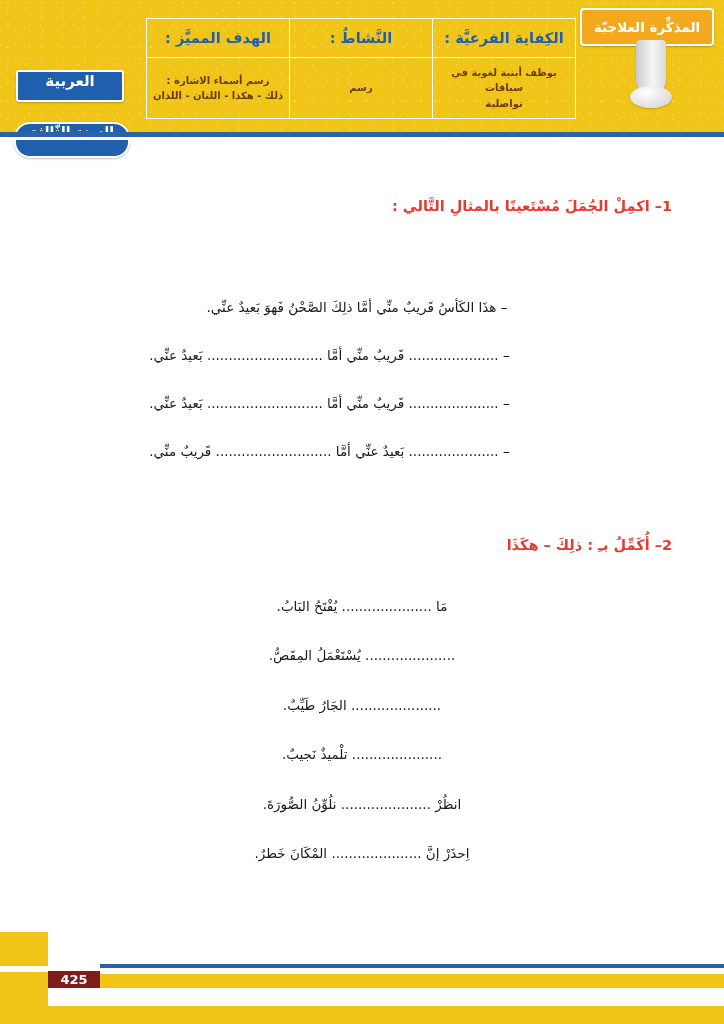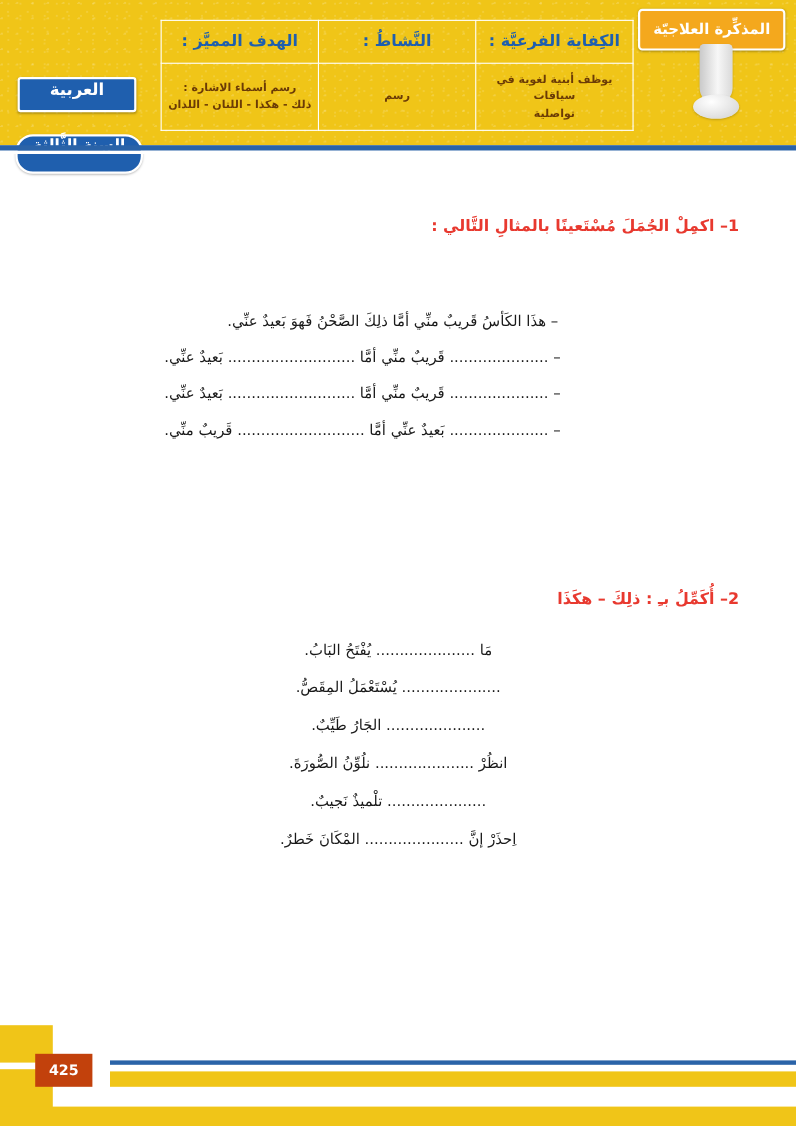--- a/index.html
+++ b/index.html
@@ -176,20 +176,21 @@
     position: absolute;
     left: 0;
     right: 0;
     color: #1a1a1a;
     font-size: 13.5px;
   }
   .lines .ln {
     text-align: center;
     line-height: 2.45;
     white-space: nowrap;
+    margin-top: 15px;
   }
   .ex1-lines { top: 126px; }
   .ex2-lines { top: 424px; }
   .ex2-lines .ln { line-height: 2.55; }
 
   .ln.shift-a { padding-right: 65px; }
   .ln.shift-b { padding-right: 10px; }
 
   
   .footer {
@@ -210,25 +211,25 @@
   .f-white-notch {
     position: absolute;
     left: 0;
     bottom: 52px;
     width: 48px;
     height: 6px;
     background: #ffffff;
   }
   .page-num-box {
     position: absolute;
-    left: 32px;
+    left: 48px;
     bottom: 36px;
     width: 52px;
-    height: 30px;
-    background: #c2410c;
+    height: 17px;
+    background: #7f1d1d;
     color: #ffffff;
     font-size: 13px;
     font-weight: bold;
     display: flex;
     align-items: center;
     justify-content: center;
   }
   .f-bar-blue {
     position: absolute;
     left: 100px;
@@ -308,22 +309,22 @@
     <div class="ln shift-a">– ..................... قَريبٌ منِّي أمَّا ........................... بَعيدٌ عنِّي.</div>
     <div class="ln shift-a">– ..................... بَعيدٌ عنِّي أمَّا ........................... قَريبٌ منِّي.</div>
   </div>
 
   <div class="ex-title ex2-title">2– أُكَمِّلُ بـِ : ذلِكَ – هكَذَا</div>
 
   <div class="lines ex2-lines">
     <div class="ln">مَا ..................... يُفْتَحُ البَابُ.</div>
     <div class="ln">..................... يُسْتَعْمَلُ المِقَصُّ.</div>
     <div class="ln">..................... الجَارُ طَيِّبٌ.</div>
+    <div class="ln">..................... تلْميذٌ نَجيبٌ.</div>
     <div class="ln">انظُرْ ..................... نلُوِّنُ الصُّورَةَ.</div>
-    <div class="ln">..................... تلْميذٌ نَجيبٌ.</div>
     <div class="ln">اِحذَرْ إنَّ ..................... المْكَانَ خَطرٌ.</div>
   </div>
 </div>
 
 <div class="footer">
   <div class="f-yellow-block"></div>
   <div class="f-white-notch"></div>
   <div class="page-num-box">
     <span>425</span>
   </div>

